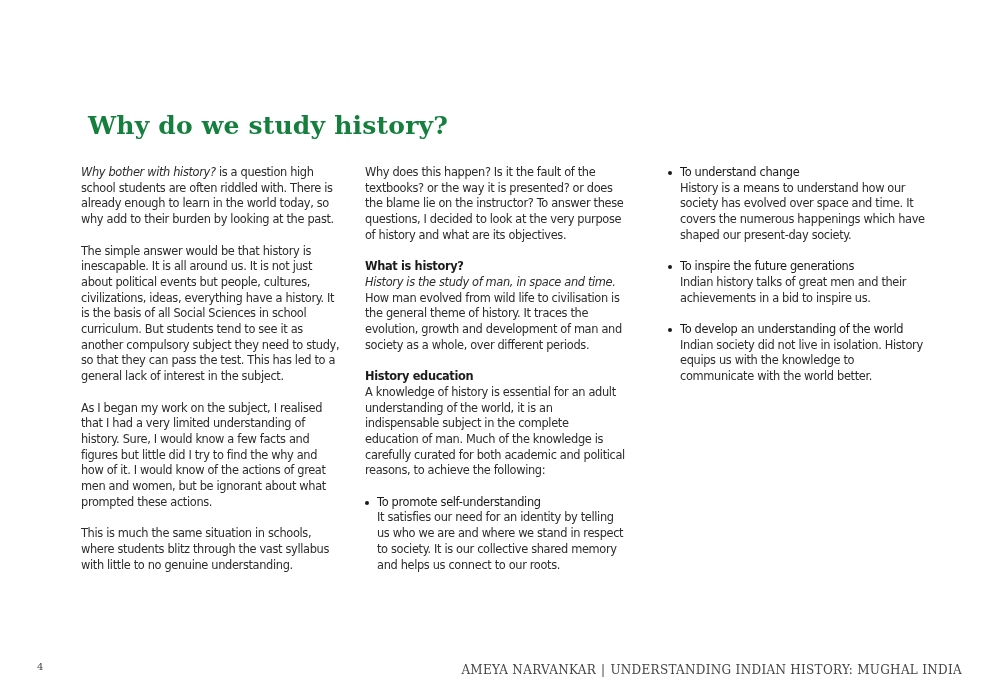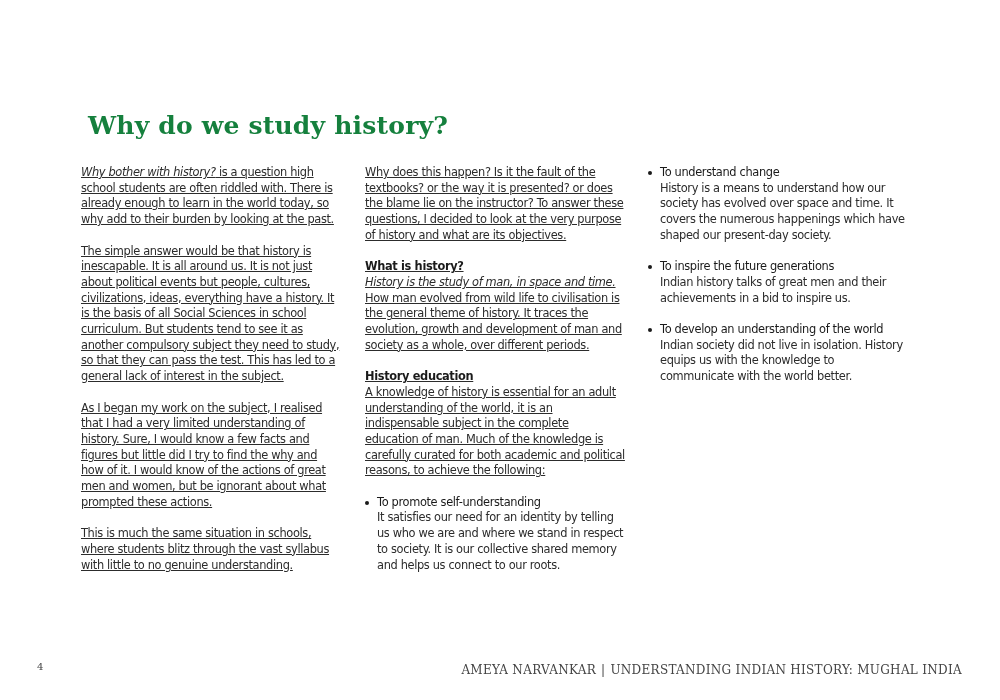--- a/index.html
+++ b/index.html
@@ -30,24 +30,23 @@
       position: absolute;
       top: 165px;
       width: 260px;
       font-size: 11.4px;
       line-height: 15.7px;
       letter-spacing: -0.35px;
       color: #2c2c2c;
     }
     .col1 { left: 81px; }
     .col2 { left: 365px; }
-    .col3 { left: 648px; }
+    .col3 { left: 668px; }
     .para {
       margin: 0 0 15.7px 0;
-      text-decoration: underline;
     }
     .para em { font-style: italic; }
     .subhead {
       font-weight: bold;
       color: #1a1a1a;
       display: block;
     }
     .bullet {
       position: relative;
       padding-left: 12px;

